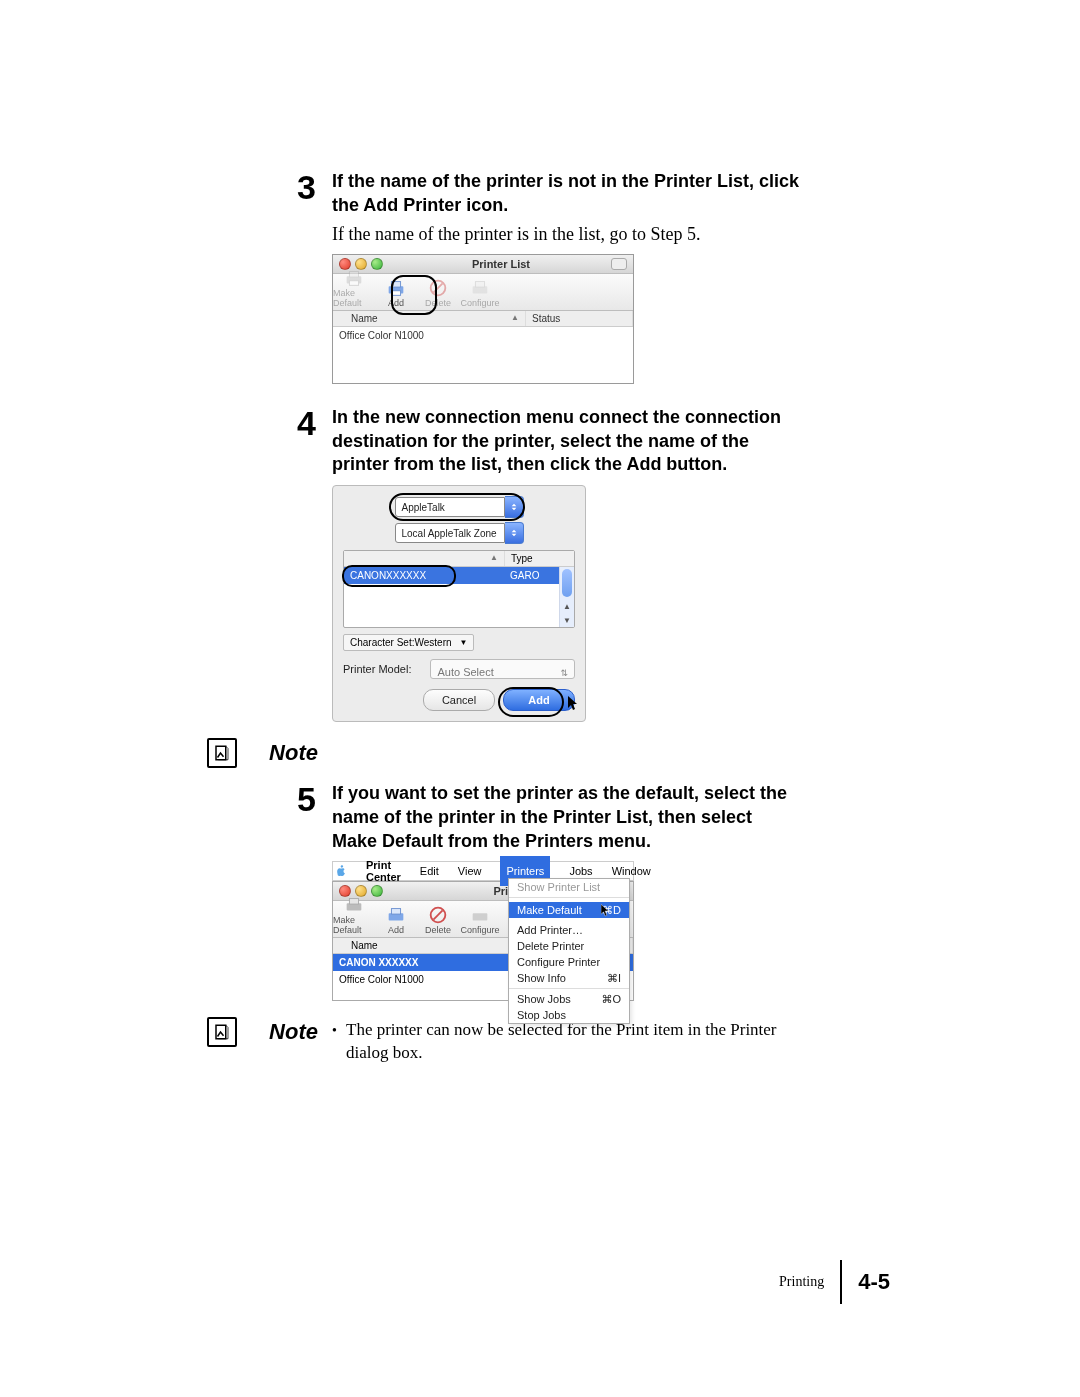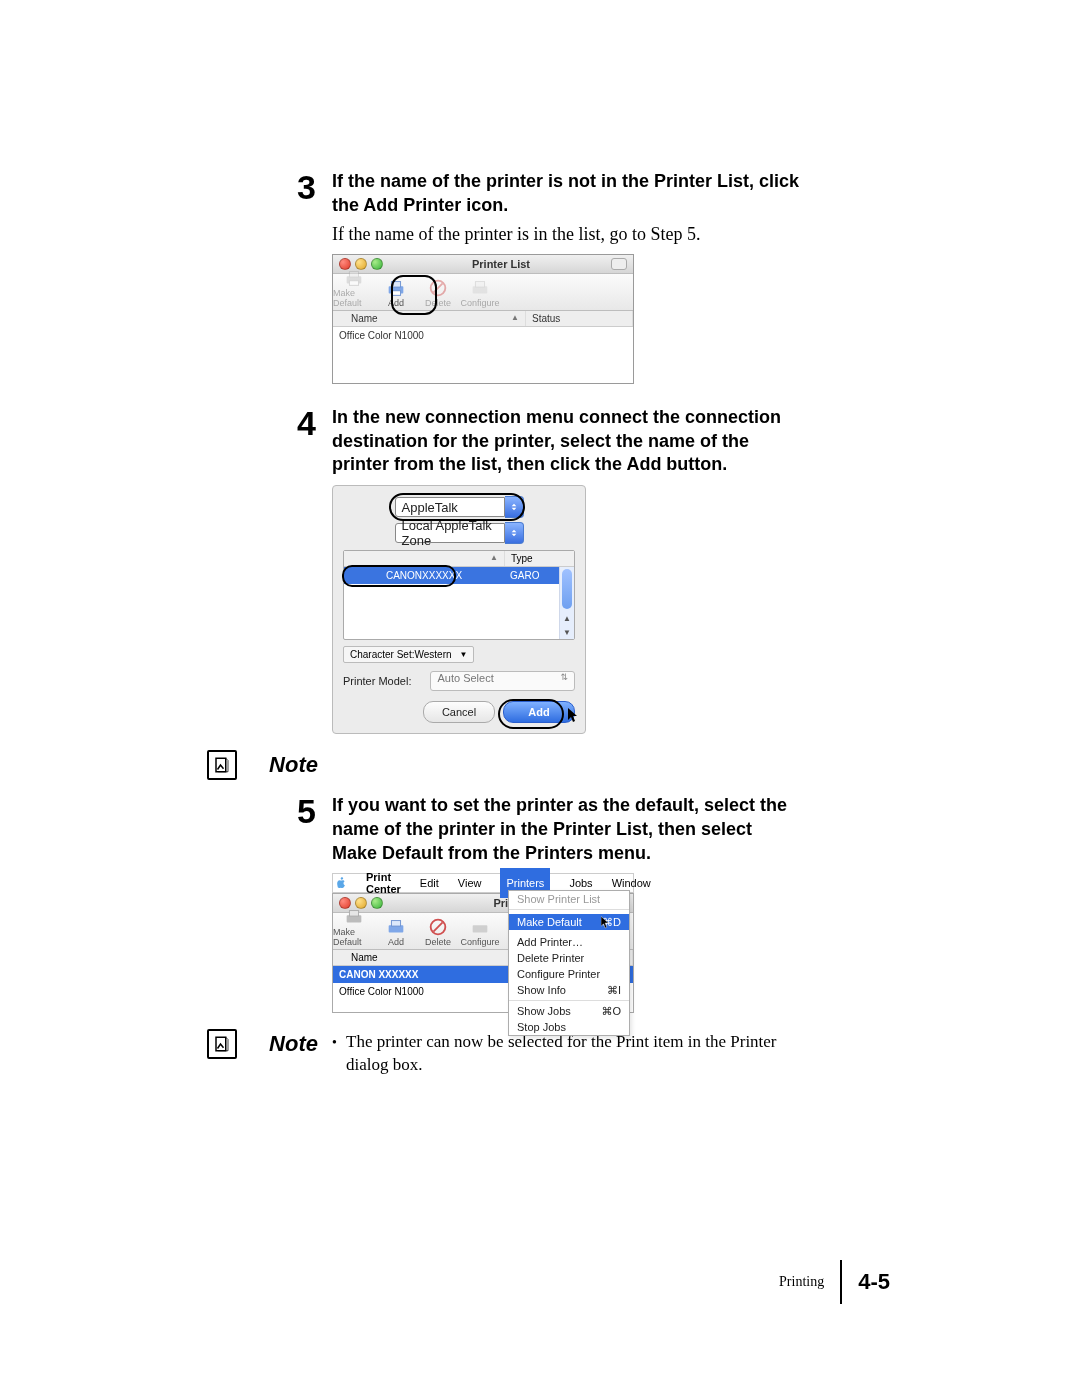--- a/index.html
+++ b/index.html
@@ -55,43 +55,43 @@
 .tbl-body .cell { padding:3px 6px; }
 .ring { position:absolute; border:2px solid #000; border-radius:12px; pointer-events:none; }
 
 
 .win2 { width:252px; background:#ececec; border:1px solid #bbb; border-radius:4px;
   font-family:"Helvetica Neue",Helvetica,Arial,sans-serif; }
 .win2 .pad { padding:6px 10px 10px 10px; }
 .sel { display:flex; align-items:center; justify-content:center; margin:4px 0; }
 .selrow { display:flex; align-items:center; gap:0; }
 .selbox { height:18px; border:1px solid #888; background:#fff; border-radius:3px 0 0 3px;
-  padding:0 6px; display:flex; align-items:center; font-size:13px; color:#222; }
+  padding:0 6px; display:flex; align-items:center; font-size:10px; color:#222; }
 .selbtn { width:18px; height:20px; border:1px solid #4a7bd0; border-left:none;
   background:linear-gradient(#8ab4ff,#3a6fe0); border-radius:0 4px 4px 0;
   display:flex; align-items:center; justify-content:center; color:#fff; font-size:10px; }
 .listbox { margin-top:6px; border:1px solid #aaa; background:#fff; border-radius:2px; }
 .lbhead { display:flex; background:#f0f0f0; border-bottom:1px solid #ccc; font-size:10px; }
 .lbhead .h { padding:2px 6px; }
 .lbhead .h1 { width:148px; border-right:1px solid #ddd; }
-.lbbody { height:72px; position:relative;text-align:center; }
+.lbbody { height:60px; position:relative; }
 .rowsel { display:flex; background:#3a74e0; color:#fff; font-size:10px; }
 .rowsel .c1 { width:148px; padding:3px 6px; }
 .rowsel .c2 { padding:3px 6px; }
 .scroll { position:absolute; right:0; top:0; bottom:0; width:14px; background:#e6eefc;
   border-left:1px solid #cfd8ea; display:flex; flex-direction:column; }
 .scroll .sc { flex:1; background:linear-gradient(#9fc1ff,#6fa0f0); border-radius:6px; margin:2px; }
 .scroll .ar { height:14px; display:flex; align-items:center; justify-content:center; font-size:8px; color:#555; }
 .cs { margin-top:6px; display:flex; align-items:center; }
 .csbox { border:1px solid #bbb; background:#f6f6f6; border-radius:2px; font-size:10px;
   padding:2px 6px; display:flex; align-items:center; gap:8px; }
 .pmrow { margin-top:8px; display:flex; align-items:center; gap:19px; }
 .pmlabel { font-size:11px; color:#222; }
 .pmbox { flex:1; height:18px; border:1px solid #bbb; background:#fafafa; border-radius:3px;
-  padding:0 6px; display:flex; align-items:flex-start; justify-content:space-between; font-size:11px; color:#777; }
+  padding:0 6px; display:flex; align-items:flex-end; justify-content:space-between; font-size:11px; color:#777; }
 .btnrow { display:flex; justify-content:flex-end; gap:8px; margin-top:10px; }
 .btn { height:20px; min-width:50px; border-radius:10px; display:flex; align-items:center; justify-content:center;
   font-size:11px; padding:0 10px; }
 .btn.white { background:linear-gradient(#fdfdfd,#e6e6e6); border:1px solid #aaa; color:#222; }
 .btn.blue { background:linear-gradient(#7fb1ff,#2f6de0); border:1px solid #2a5ecc; color:#fff; font-weight:600; }
 
 
 .fig3 { position:relative; width:302px; font-family:"Helvetica Neue",Helvetica,Arial,sans-serif; }
 .mbar { display:flex; align-items:center; height:18px; background:#fff; border:1px solid #ccc;
   font-size:11px; padding:0 4px; gap:19px; }

